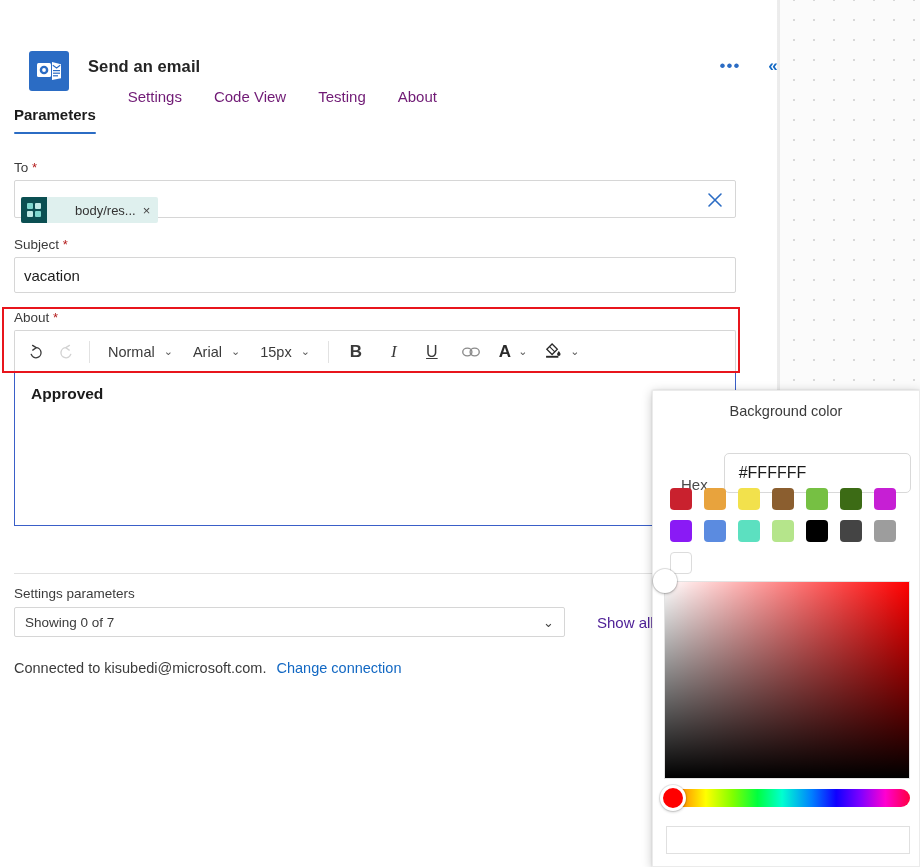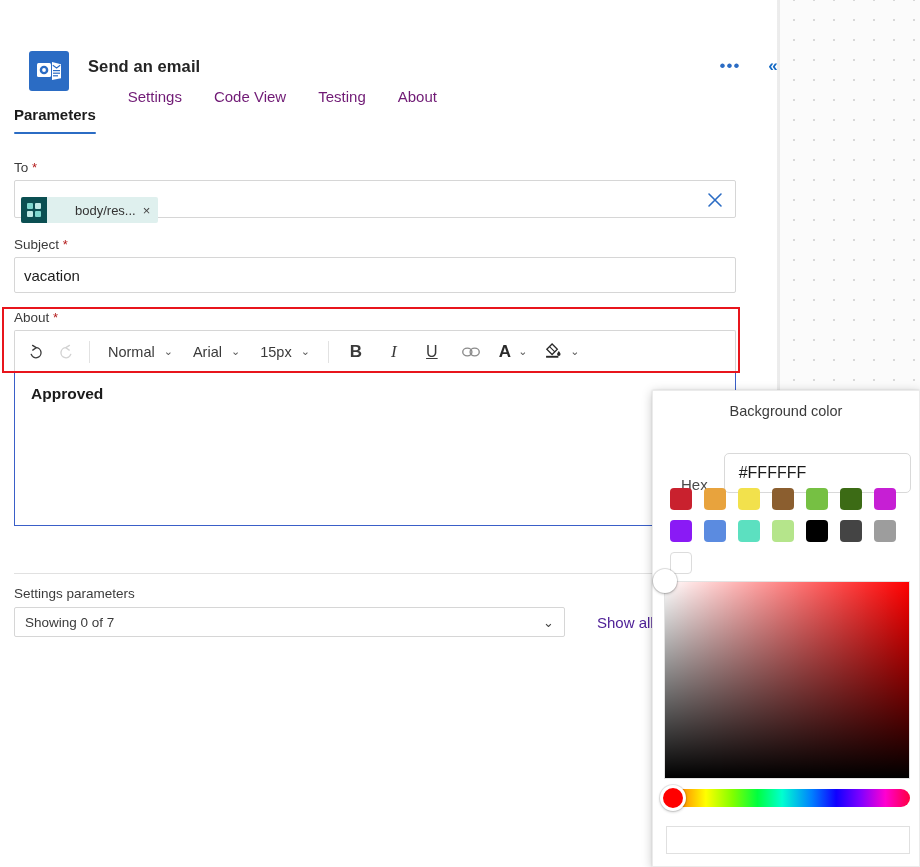--- a/index.html
+++ b/index.html
@@ -360,20 +360,24 @@
     <div id="adv-label">Settings parameters</div>
     <div id="adv-row">
       <div class="ctrl-box" id="adv-select">
         <span>Showing 0 of 7</span>
         <span class="chev" style="font-size:13px;color:#444">⌄</span>
       </div>
       <div id="show-all">Show all</div>
     </div>
   </div>
 
+  <div id="conn-row">
+    <span id="conn-text">Connected to kisubedi@microsoft.com.</span>
+    <span id="conn-link">Change connection</span>
+  </div>
 </div>
 
 <div id="annot"></div>
 
 <div id="picker">
   <div id="picker-title">Background color</div>
 
   <div id="hex-row">
     <div id="hex-label">Hex</div>
     <div id="hex-input">#FFFFFF</div>

